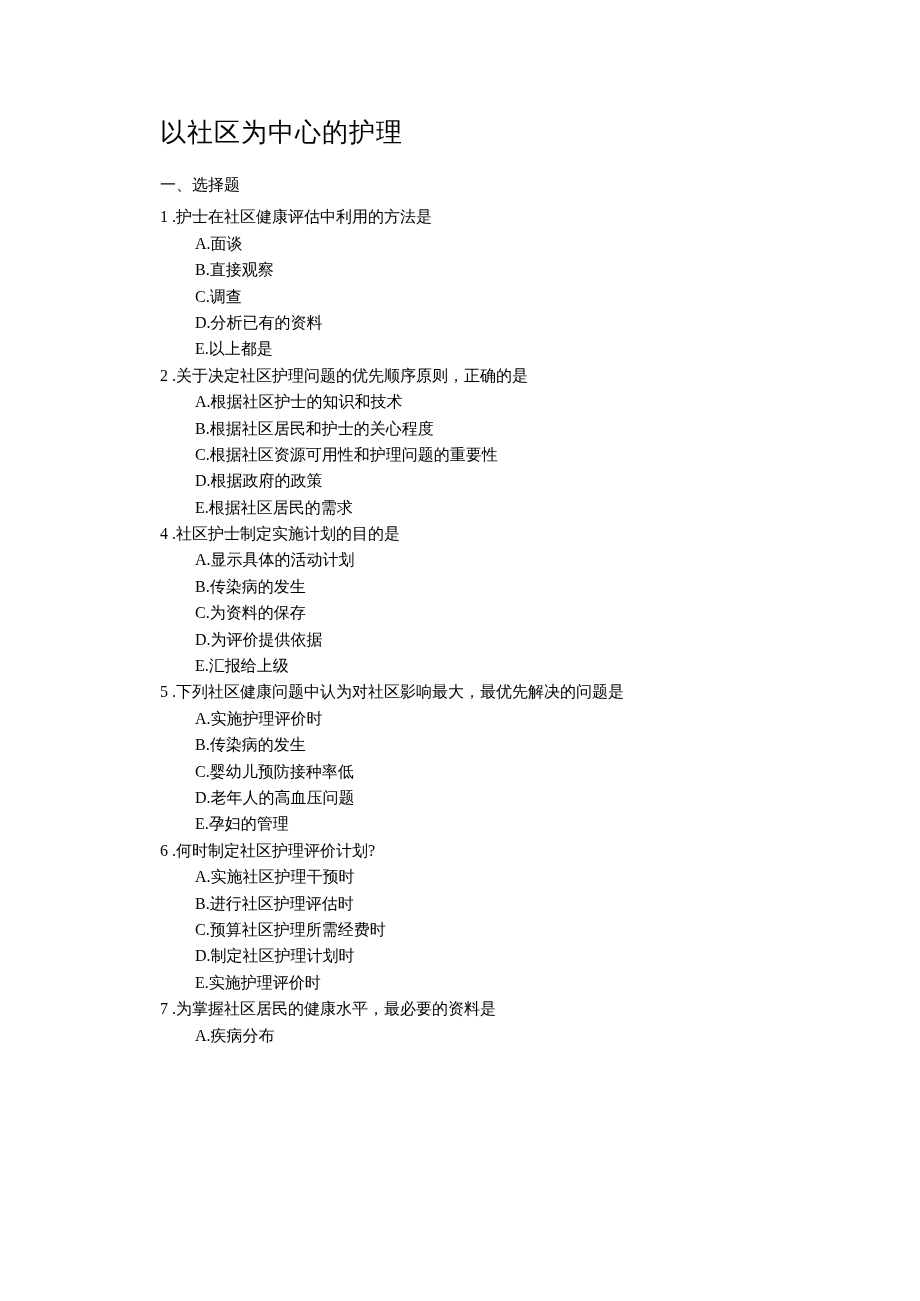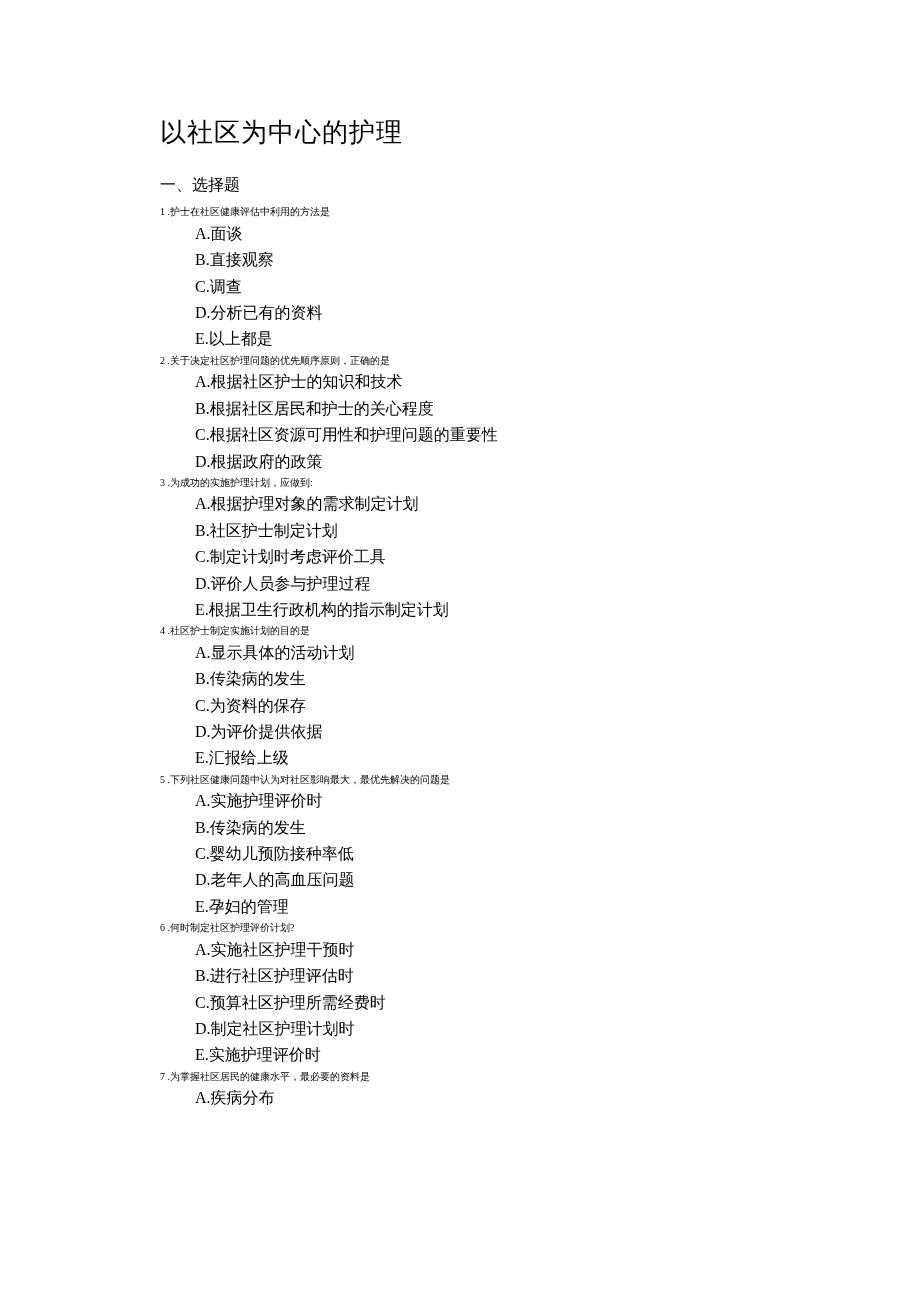--- a/index.html
+++ b/index.html
@@ -24,21 +24,21 @@
     }
     .section-header {
       font-size: 16px;
       margin-bottom: 6px;
       line-height: 1.65;
     }
     .question-block {
       margin-bottom: 0;
     }
     .question-text {
-      font-size: 10px;
+      font-size: 16px;
       line-height: 1.65;
     }
     .option {
       font-size: 16px;
       line-height: 1.65;
       padding-left: 35px;
     }
     .q-num {
       display: inline-block;
     }
@@ -58,28 +58,21 @@
       <div class="option">C.调查</div>
       <div class="option">D.分析已有的资料</div>
       <div class="option">E.以上都是</div>
     </div>
     <div class="question-block">
       <div class="question-text"><span class="q-num">2</span><span>  .</span><span>关于决定社区护理问题的优先顺序原则，正确的是</span></div>
       <div class="option">A.根据社区护士的知识和技术</div>
       <div class="option">B.根据社区居民和护士的关心程度</div>
       <div class="option">C.根据社区资源可用性和护理问题的重要性</div>
       <div class="option">D.根据政府的政策</div>
-    </div>
-    <div class="question-block">
-      <div class="question-text"><span class="q-num">3</span><span>  .</span><span>为成功的实施护理计划，应做到:</span></div>
-      <div class="option">A.根据护理对象的需求制定计划</div>
-      <div class="option">B.社区护士制定计划</div>
-      <div class="option">C.制定计划时考虑评价工具</div>
-      <div class="option">D.评价人员参与护理过程</div>
-      <div class="option">E.根据卫生行政机构的指示制定计划</div>
+      <div class="option">E.根据社区居民的需求</div>
     </div>
     <div class="question-block">
       <div class="question-text"><span class="q-num">4</span><span>  .</span><span>社区护士制定实施计划的目的是</span></div>
       <div class="option">A.显示具体的活动计划</div>
       <div class="option">B.传染病的发生</div>
       <div class="option">C.为资料的保存</div>
       <div class="option">D.为评价提供依据</div>
       <div class="option">E.汇报给上级</div>
     </div>
     <div class="question-block">

